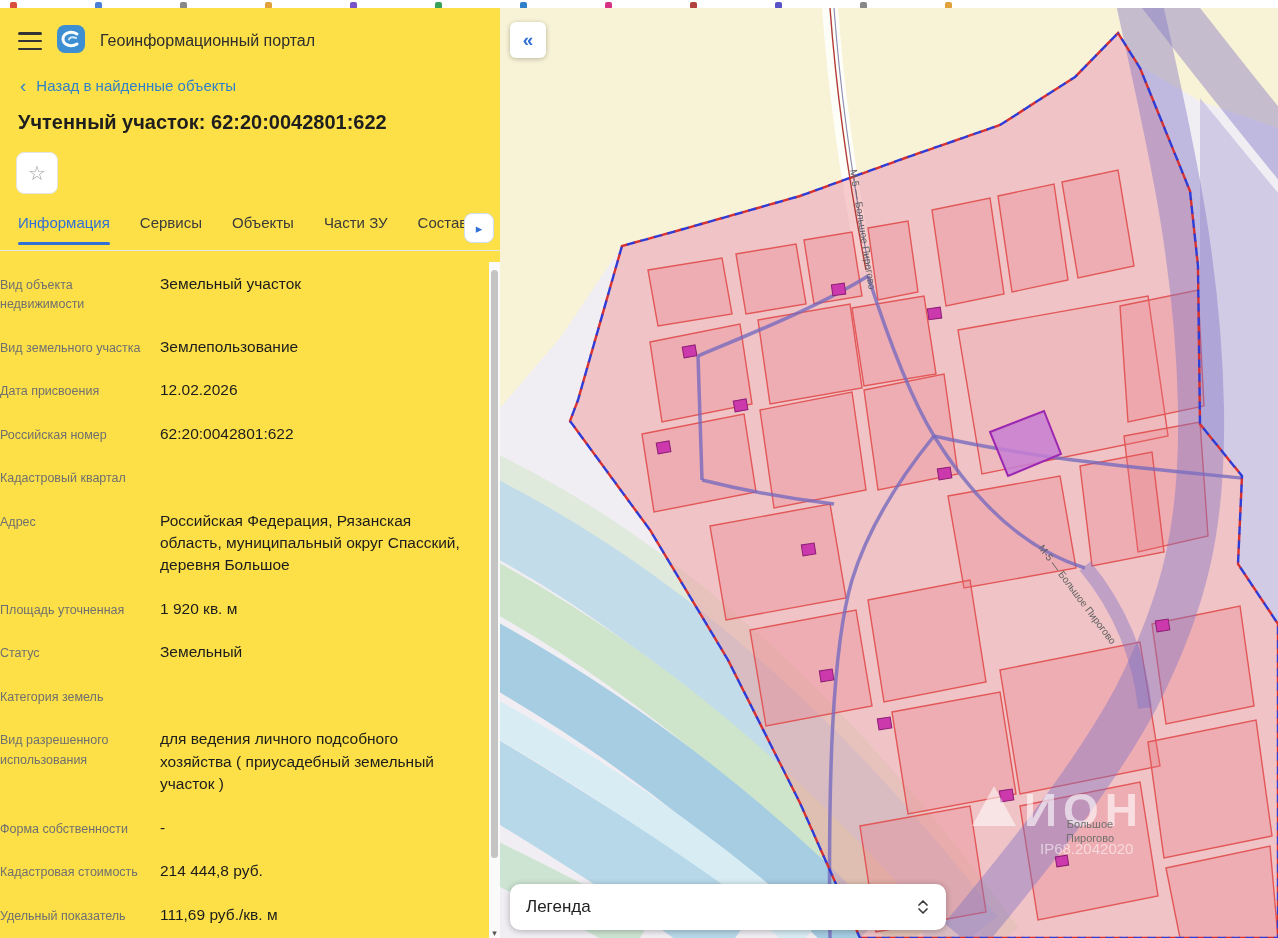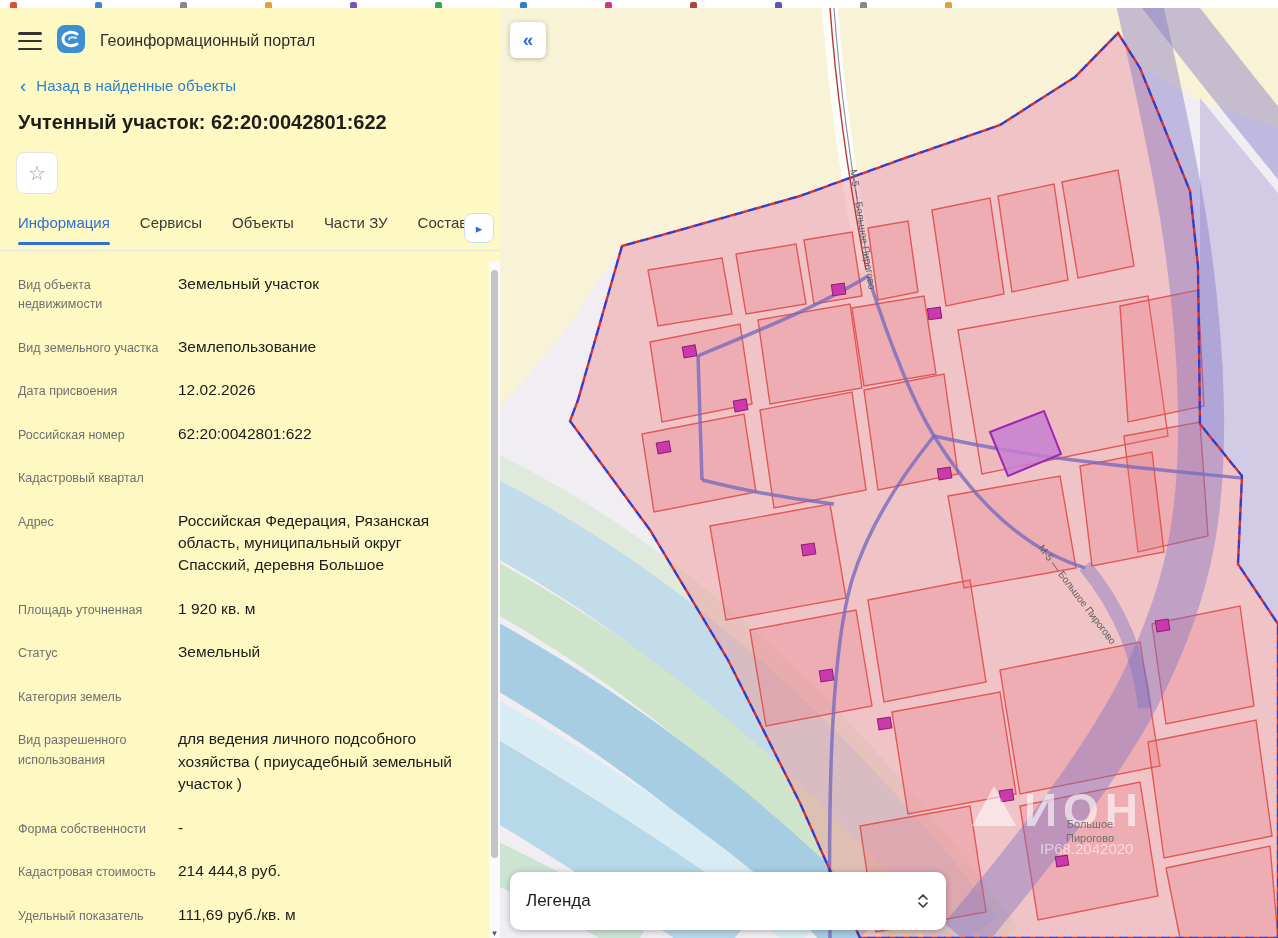--- a/index.html
+++ b/index.html
@@ -9,21 +9,21 @@
   }
   
   .bookmarks-bar{
     position:absolute;top:0;left:0;width:1278px;height:8px;background:#fff;
     border-bottom:1px solid #ececec;display:flex;align-items:flex-start;
     gap:78px;padding-left:10px;overflow:hidden;
   }
   .bm-dot{width:7px;height:7px;border-radius:2px;margin-top:2px;flex:none;}
   
   .left-panel{
-    position:absolute;top:8px;left:0;width:500px;height:930px;background:#fef9c3;
+    position:absolute;top:8px;left:0;width:500px;height:930px;background:#fde047;
     z-index:3;overflow:hidden;
   }
   .panel-header{display:flex;align-items:center;gap:14px;padding:16px 18px 10px 18px;}
   .hamburger{width:24px;height:18px;display:flex;flex-direction:column;justify-content:space-between;cursor:pointer;}
   .hamburger span{display:block;height:2.5px;background:#333;border-radius:2px;}
   .app-title{font-size:16px;color:#2d2d2d;}
   .back-row{display:flex;align-items:center;gap:10px;padding:8px 18px 6px 20px;color:#2f80c9;font-size:15px;cursor:pointer;}
   .back-chevron{font-size:19px;line-height:1;color:#2f80c9;}
   .page-title{margin:0;padding:10px 18px 0 18px;font-size:20px;font-weight:bold;color:#1e1e1e;}
   .fav-btn{
@@ -40,38 +40,38 @@
   .tab.active{color:#2f6fd6;}
   .tab.active::after{
     content:"";position:absolute;left:0;right:0;bottom:-1px;height:3px;background:#2f6fd6;border-radius:2px;
   }
   .tab-next-btn{
     position:absolute;right:6px;bottom:7px;width:28px;height:28px;border-radius:8px;
     border:1px solid #cfdcf3;background:#fff;color:#2f6fd6;font-size:13px;
     display:flex;align-items:center;justify-content:center;cursor:pointer;
   }
   
-  .info-list{padding:22px 26px 0 18px;}
+  .info-list{padding:22px 26px 0 0;}
   .info-row{display:grid;grid-template-columns:156px 1fr;column-gap:4px;margin-bottom:21px;align-items:start;}
   .info-label{font-size:12.5px;color:#6f6f6f;line-height:1.55;padding-top:3px;}
   .info-value{font-size:15.5px;color:#1c1c1c;line-height:1.45;}
   
   .panel-scrollbar{position:absolute;top:254px;right:0;bottom:0;width:11px;background:#fafafa;}
   .panel-scroll-thumb{position:absolute;top:8px;left:2px;width:7px;height:588px;border-radius:4px;background:#c4c4c4;cursor:pointer;}
   .panel-scroll-arrow{position:absolute;bottom:0;left:0;width:11px;text-align:center;font-size:9px;color:#555;cursor:pointer;}
   
   .map-area{position:absolute;top:8px;left:500px;width:778px;height:930px;overflow:hidden;background:#f2eff5;}
   .map-area svg{display:block;}
   .map-collapse-btn{
     position:absolute;top:14px;left:10px;width:36px;height:36px;border-radius:6px;background:#fff;
     box-shadow:0 1px 5px rgba(0,0,0,.25);display:flex;align-items:center;justify-content:center;
     color:#2f6fd6;font-size:19px;font-weight:bold;cursor:pointer;z-index:5;
   }
   .legend-bar{
-    position:absolute;left:10px;bottom:8px;width:436px;height:58px;background:#fff;border-radius:10px;
+    position:absolute;left:10px;bottom:8px;width:436px;height:46px;background:#fff;border-radius:10px;
     box-shadow:0 1px 6px rgba(0,0,0,.28);display:flex;align-items:center;justify-content:space-between;
     padding:0 16px;box-sizing:border-box;z-index:5;cursor:pointer;
   }
   .legend-label{font-size:17px;color:#222;}
   .parcel{fill:rgba(235,120,130,0.28);stroke:#e25757;stroke-width:1.4;}
   .parcel.light{fill:rgba(235,120,130,0.12);}
   .bld{fill:#cc39ad;stroke:#8c1d74;stroke-width:1;}
   .roadline{fill:none;stroke:rgba(117,105,190,0.78);stroke-width:3.5;}
   .band{fill:none;stroke:rgba(127,115,196,0.42);}
   .maplabel{fill:#5f5f5f;font-size:10px;font-family:"Liberation Sans",sans-serif;}

